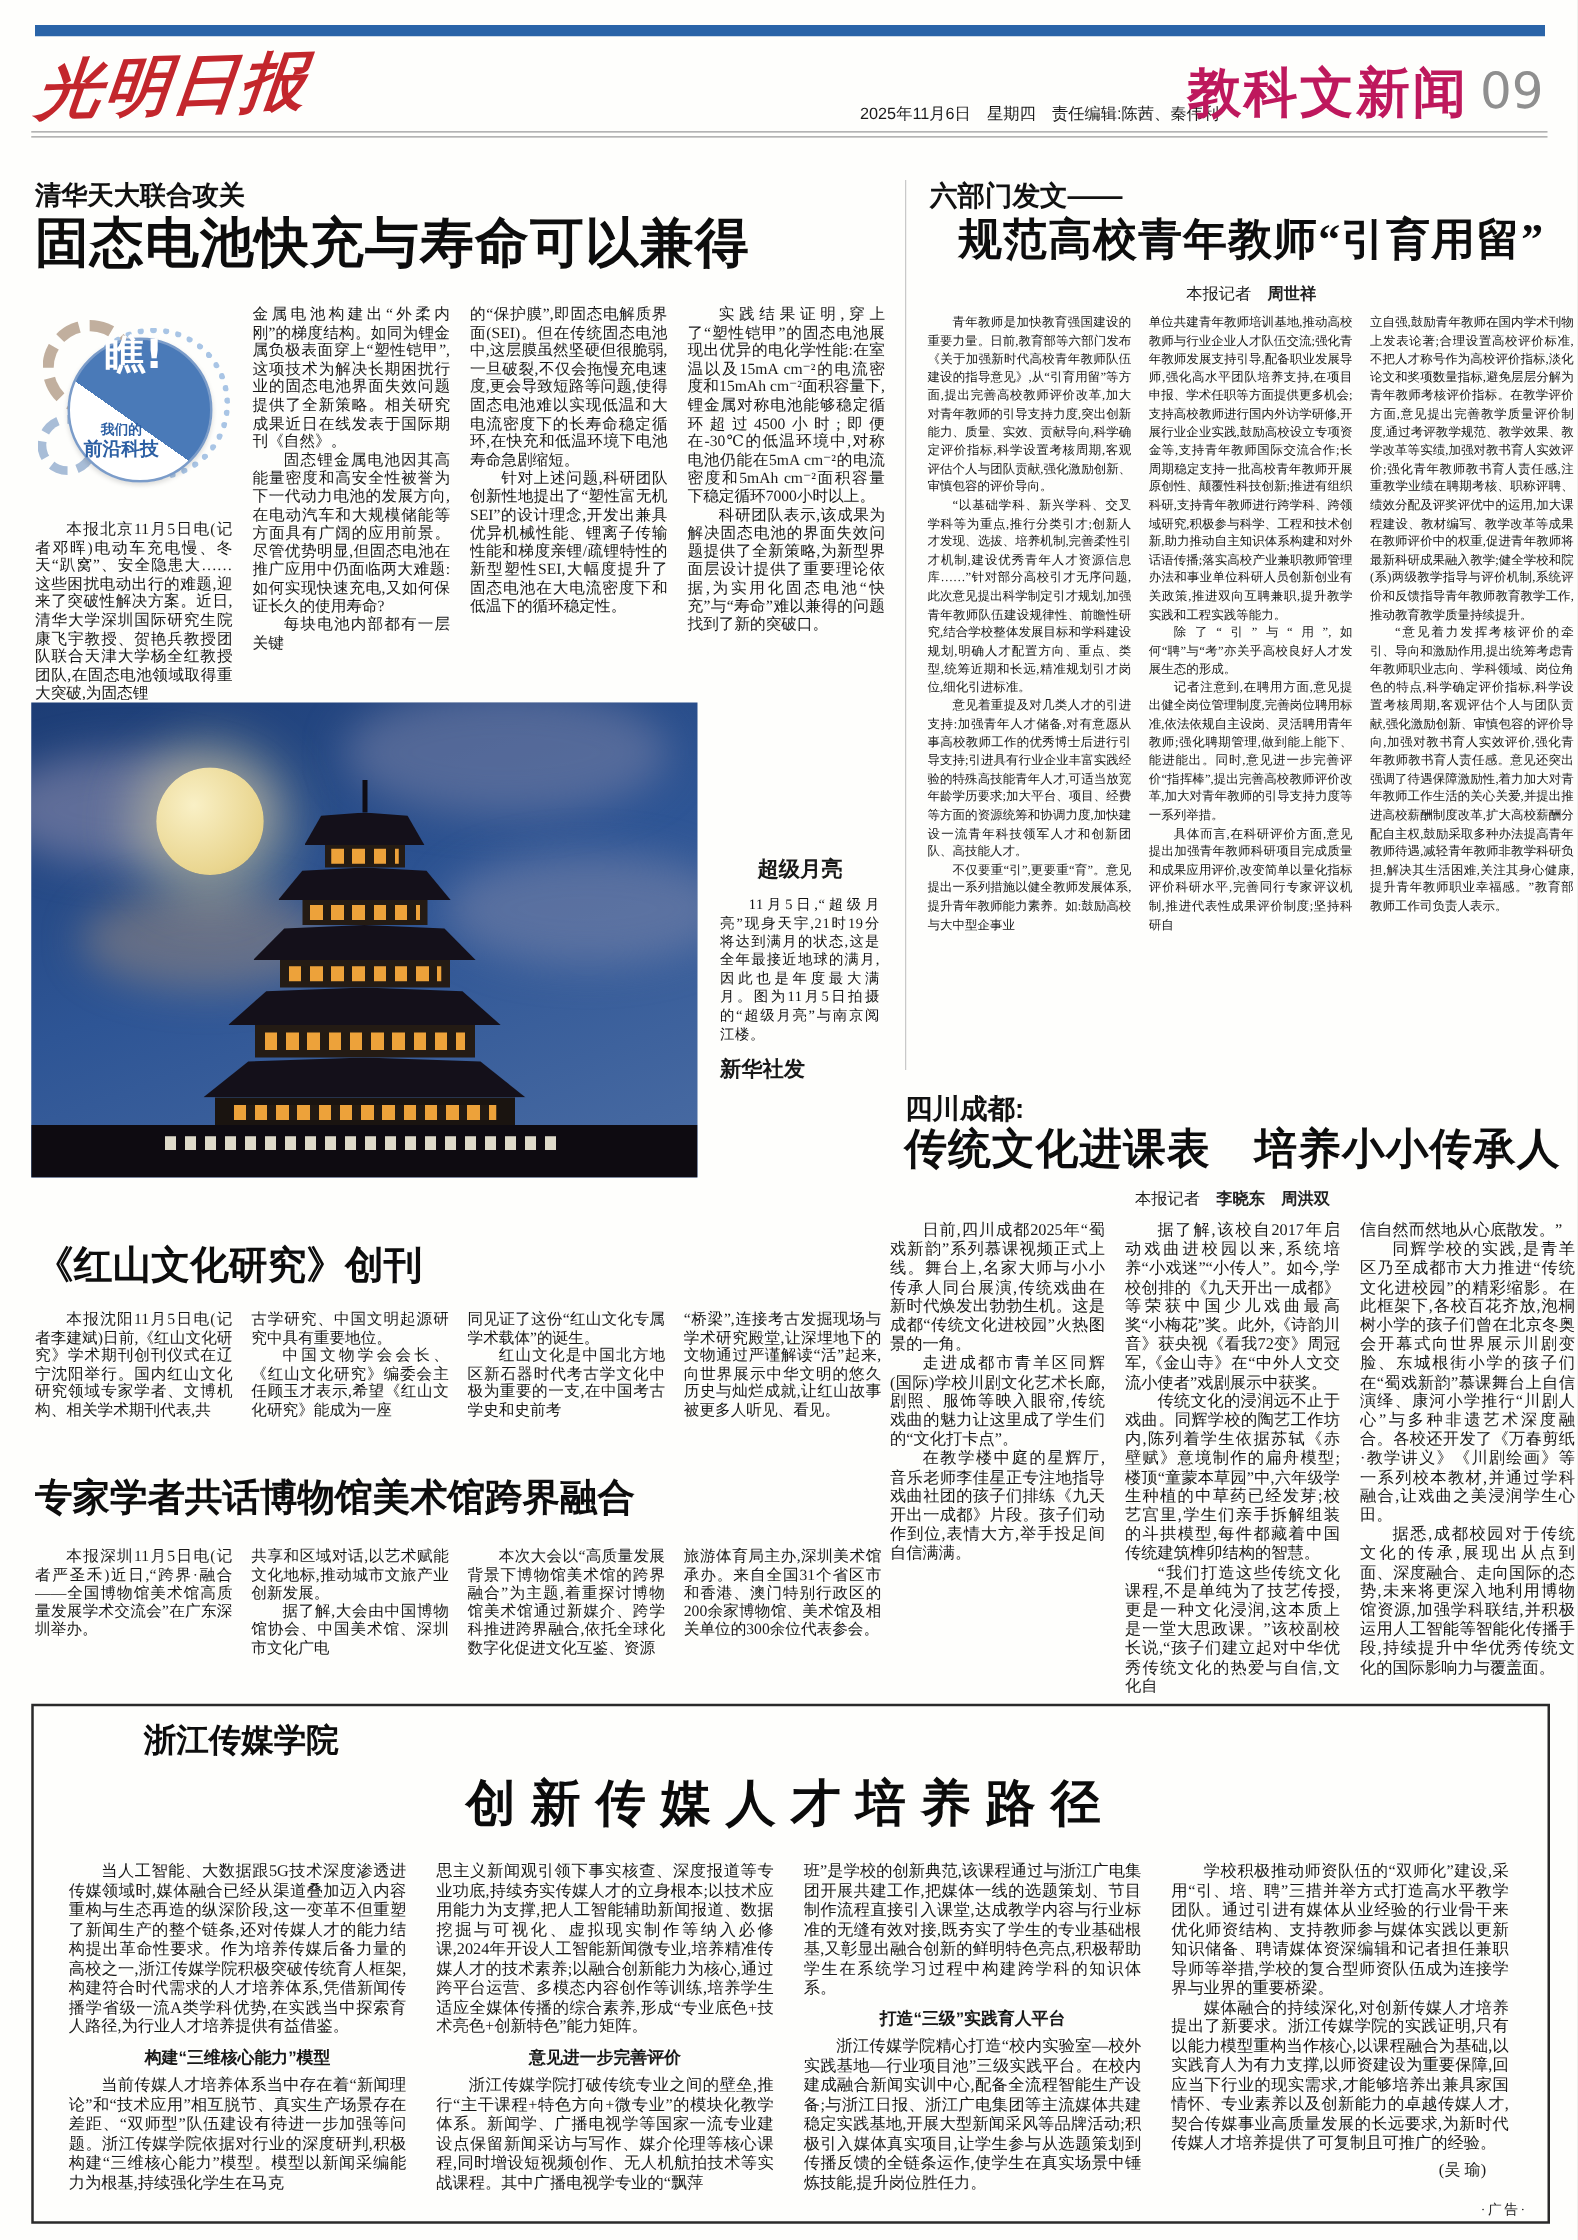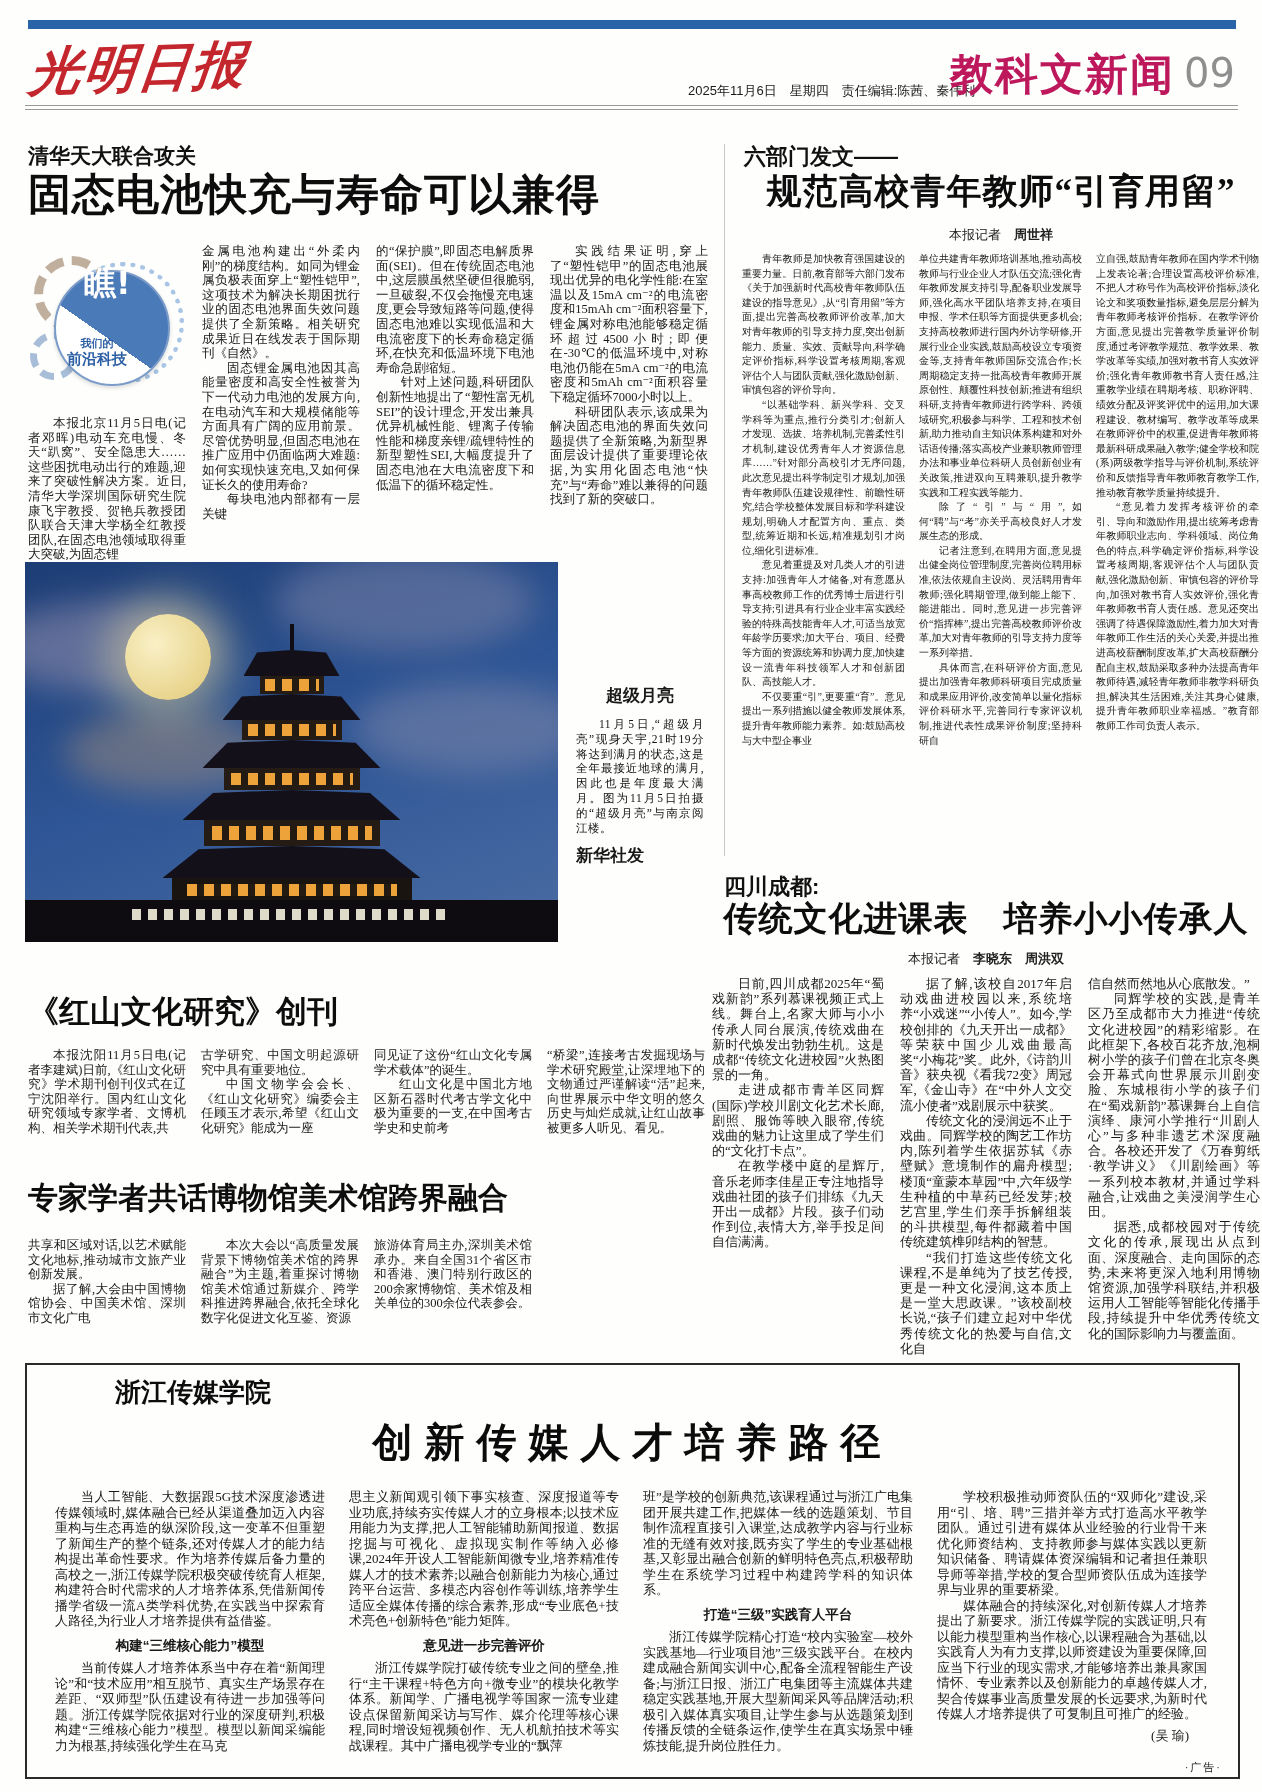--- a/index.html
+++ b/index.html
@@ -250,20 +250,23 @@
         <p class="para">红山文化是中国北方地区新石器时代考古学文化中极为重要的一支,在中国考古学史和史前考</p>
       </div>
     <div class="col">
         <p class="para cont">“桥梁”,连接考古发掘现场与学术研究殿堂,让深埋地下的文物通过严谨解读“活”起来,向世界展示中华文明的悠久历史与灿烂成就,让红山故事被更多人听见、看见。</p>
       </div>
   </div>
 
   <div class="abs headline experts-headline">专家学者共话博物馆美术馆跨界融合</div>
   <div class="abs cols experts-body">
     <div class="col">
+        <p class="para">本报深圳11月5日电(记者严圣禾)近日,“跨界·融合——全国博物馆美术馆高质量发展学术交流会”在广东深圳举办。</p>
+      </div>
+    <div class="col">
         <p class="para cont">共享和区域对话,以艺术赋能文化地标,推动城市文旅产业创新发展。</p>
         <p class="para">据了解,大会由中国博物馆协会、中国美术馆、深圳市文化广电</p>
       </div>
     <div class="col">
         <p class="para">本次大会以“高质量发展背景下博物馆美术馆的跨界融合”为主题,着重探讨博物馆美术馆通过新媒介、跨学科推进跨界融合,依托全球化数字化促进文化互鉴、资源</p>
       </div>
     <div class="col">
         <p class="para cont">旅游体育局主办,深圳美术馆承办。来自全国31个省区市和香港、澳门特别行政区的200余家博物馆、美术馆及相关单位的300余位代表参会。</p>
       </div>
   </div>

